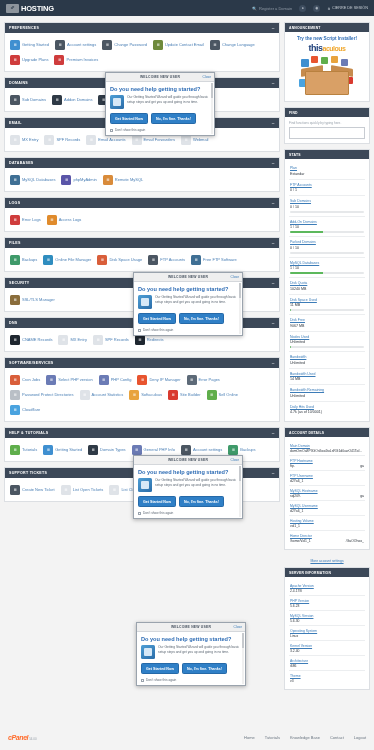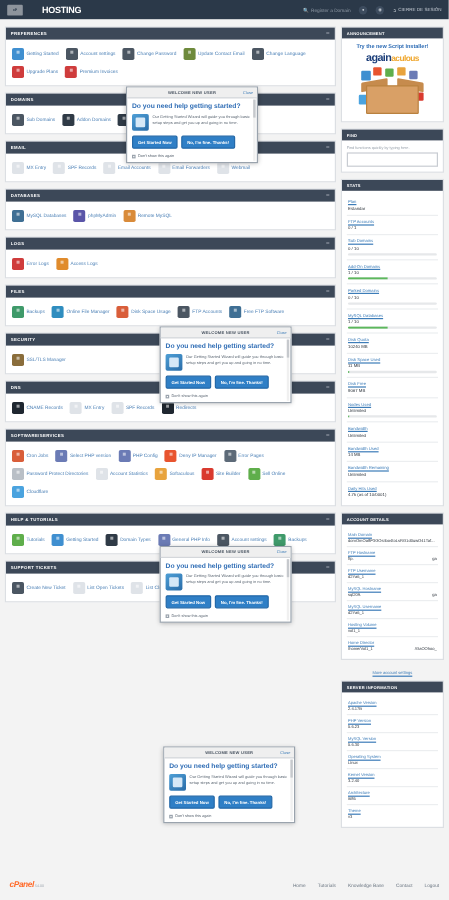--- a/index.html
+++ b/index.html
@@ -10,21 +10,21 @@
     font-size: 4.2px;
     color: #3f4a56;
     overflow: hidden;
     position: relative;
   }
   
   .topbar {
     height: 16px; background:#2b3949; display:flex; align-items:center;
     padding: 0 6px; color:#fff;
   }
-  .brand { display:flex; align-items:center; gap:16px; }
+  .brand { display:flex; align-items:center; gap:2px; }
   .brand-mark {
     width:13px; height:9px; background:#8d949c; border-radius:1px;
     display:flex; align-items:center; justify-content:center;
     font-size:3px; color:#2b3949; font-weight:bold; letter-spacing:-0.2px;
   }
   .brand-text { font-size:7.5px; font-weight:bold; letter-spacing:-0.2px; }
   .top-right { margin-left:auto; display:flex; align-items:center; gap:7px; }
   .search-box { display:flex; align-items:center; gap:1.5px; color:#8e98a4; font-size:4px; }
   .circle-btn {
     width:7px; height:7px; border-radius:50%; background:#3d4c5e;
@@ -489,21 +489,21 @@
       </div>
     </div>
 
   <div class="col-side">
 
     <div class="side-panel">
       <div class="side-head">ANNOUNCEMENT</div>
       <div class="side-body">
         <div class="ann-title">Try the new Script Installer!</div>
         <div class="soft-logo">
-          <span>again</span><em>aculous</em>
+          <span>this</span><em>aculous</em>
         </div>
         <div class="box-art">
           <span class="confetti" style="left:2px;top:4px;width:8px;height:8px;background:#3f8fd0;"></span>
           <span class="confetti" style="left:12px;top:1px;width:7px;height:7px;background:#e8542f;"></span>
           <span class="confetti" style="left:22px;top:2px;width:7px;height:7px;background:#5fae4b;"></span>
           <span class="confetti" style="left:32px;top:1px;width:7px;height:7px;background:#e8a33d;"></span>
           <span class="confetti" style="left:42px;top:4px;width:7px;height:7px;background:#6b7bb5;"></span>
           <span class="confetti" style="left:0px;top:24px;width:8px;height:8px;background:#4aa3df;"></span>
           <span class="confetti" style="left:47px;top:22px;width:7px;height:7px;background:#d93a2f;"></span>
           <div class="box-flapL"></div>

